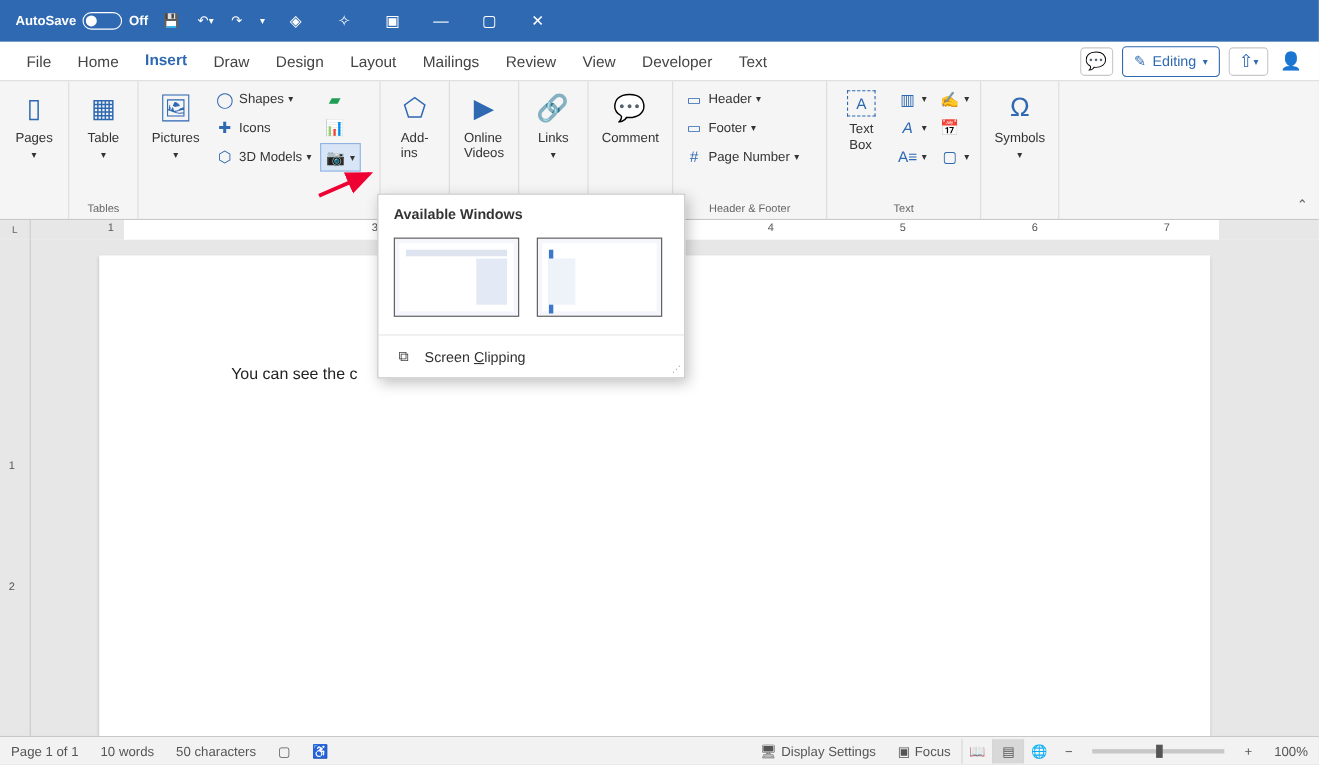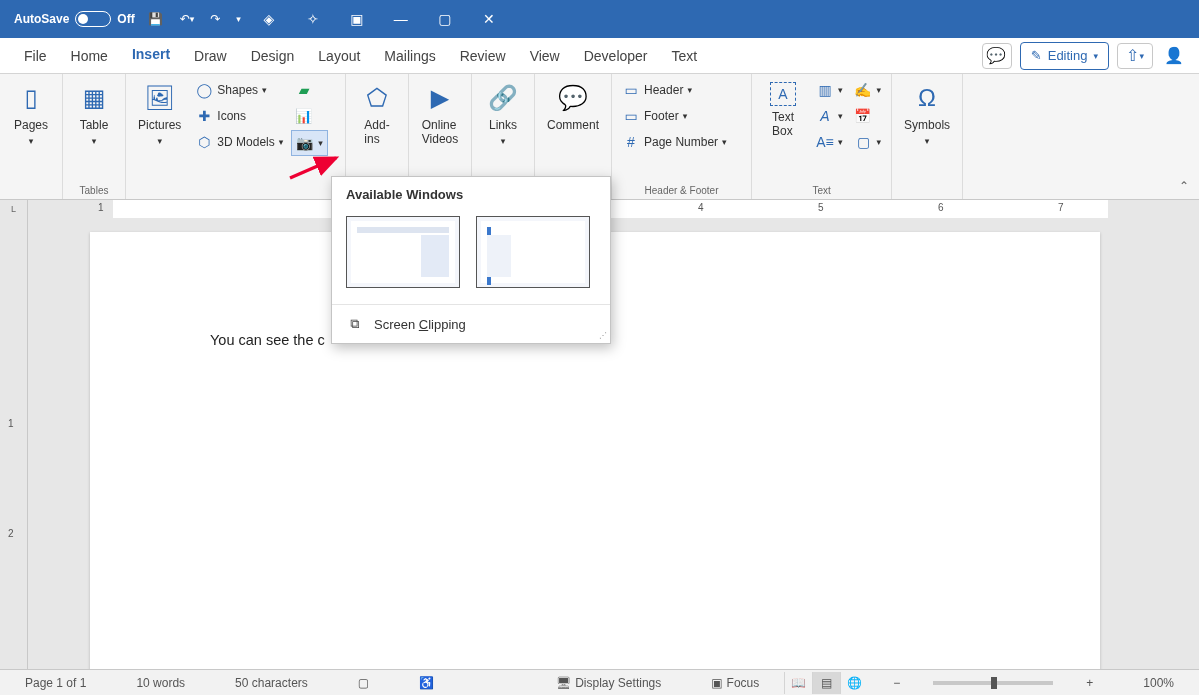--- a/index.html
+++ b/index.html
@@ -47,40 +47,40 @@
 .ruler-mark { position: absolute; top: 2px; }
 
 
 .doc-area { position: absolute; top: 218px; left: 0; right: 0; bottom: 26px; background: #e7e7e7; display: flex; }
 .v-ruler { width: 28px; background: #e7e7e7; border-right: 1px solid #c8c8c8; position: relative; font-size: 10px; color: #555; }
 .v-ruler .vmark { position: absolute; left: 8px; }
 .page-wrap { flex: 1; overflow: auto; padding: 0 0 0 0; }
 .page { width: 1010px; min-height: 600px; background: #fff; margin: 14px 0 0 62px; box-shadow: 0 1px 3px rgba(0,0,0,0.2); padding: 100px 120px; font-size: 14.5px; color: #222; }
 
 
-.dropdown { position: absolute; left: 331px; top: 176px; width: 280px; background: #fff; border: 1px solid #c4c4c4; box-shadow: 2px 4px 12px rgba(0,0,0,0.25); z-index: 100; }
+.dropdown { position: absolute; left: 343px; top: 176px; width: 280px; background: #fff; border: 1px solid #c4c4c4; box-shadow: 2px 4px 12px rgba(0,0,0,0.25); z-index: 100; }
 .dropdown-header { font-weight: 600; font-size: 13px; padding: 10px 14px 6px; color: #333; }
 .dropdown-thumbs { display: flex; gap: 16px; padding: 8px 14px 16px; border-bottom: 1px solid #e4e4e4; }
 .thumb { width: 114px; height: 72px; border: 1px solid #555; background: #f4f6fb; position: relative; cursor: pointer; overflow: hidden; }
 .thumb-inner { position: absolute; inset: 4px; background: #fff; }
 .thumb-row1 { position: absolute; top: 6px; left: 6px; right: 6px; height: 6px; background: #dde4f0; }
 .thumb-side { position: absolute; top: 14px; bottom: 6px; right: 6px; width: 28px; background: #e3eaf6; }
 .thumb-left { position: absolute; top: 14px; bottom: 6px; left: 6px; width: 24px; background: #eef2f9; }
 .thumb-main { position: absolute; top: 14px; left: 34px; right: 6px; bottom: 6px; background: #fff; }
 .thumb-accent { position: absolute; left: 6px; top: 6px; width: 4px; height: 58px; background: #3b78cc; }
 .dropdown-item { display: flex; align-items: center; gap: 10px; padding: 10px 14px; font-size: 13px; color: #333; cursor: pointer; }
 .dropdown-item .ico { width: 18px; height: 18px; display: flex; align-items: center; justify-content: center; color: #444; }
 .resize-grip { position: absolute; right: 3px; bottom: 3px; font-size: 8px; color: #888; }
 
 
 .arrow { position: absolute; left: 286px; top: 152px; width: 60px; height: 30px; z-index: 90; pointer-events: none; }
 
 
 .statusbar { position: absolute; bottom: 0; left: 0; right: 0; height: 26px; background: #f2f2f2; border-top: 1px solid #c8c8c8; display: flex; align-items: center; font-size: 12px; color: #555; }
-.status-item { padding: 0 25px; display: flex; align-items: center; gap: 4px; cursor: pointer; }
+.status-item { padding: 0 10px; display: flex; align-items: center; gap: 4px; cursor: pointer; }
 .statusbar .spacer { flex: 1; }
 .zoom-slider { width: 120px; height: 4px; background: #c8c8c8; position: relative; margin: 0 8px; }
 .zoom-knob { position: absolute; left: 58px; top: -4px; width: 6px; height: 12px; background: #555; }
 .view-btn { width: 28px; height: 22px; display:flex; align-items:center; justify-content:center; border-left:1px solid #d4d4d4; cursor:pointer; }
 .view-btn.active { background:#d8d8d8; }
 
 .underline { text-decoration: underline; }
 </style>
 </head>
 <body>

